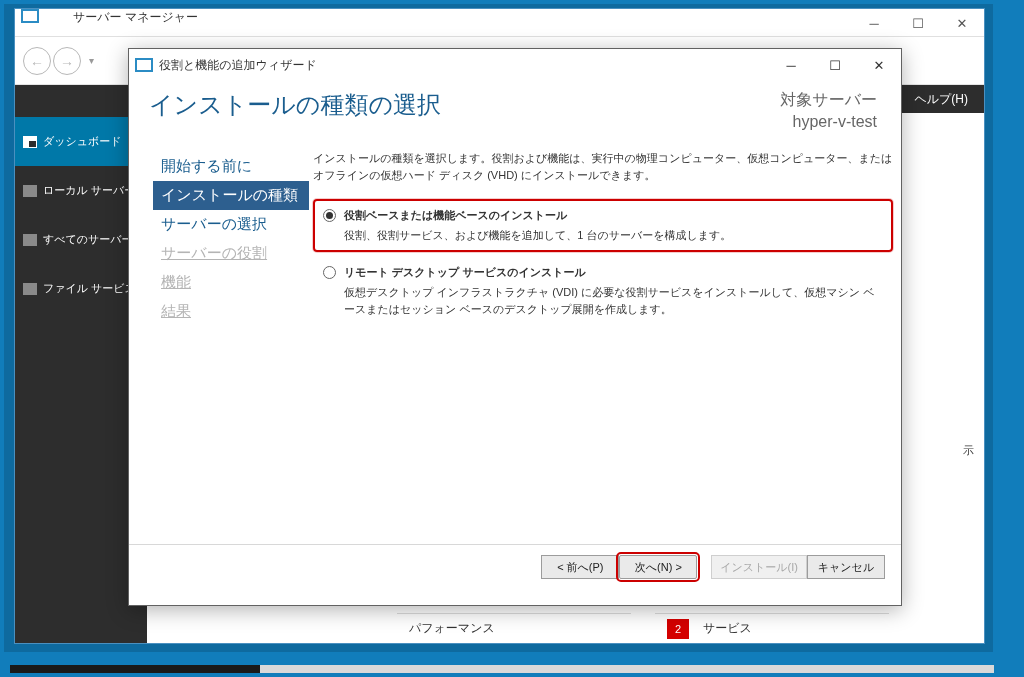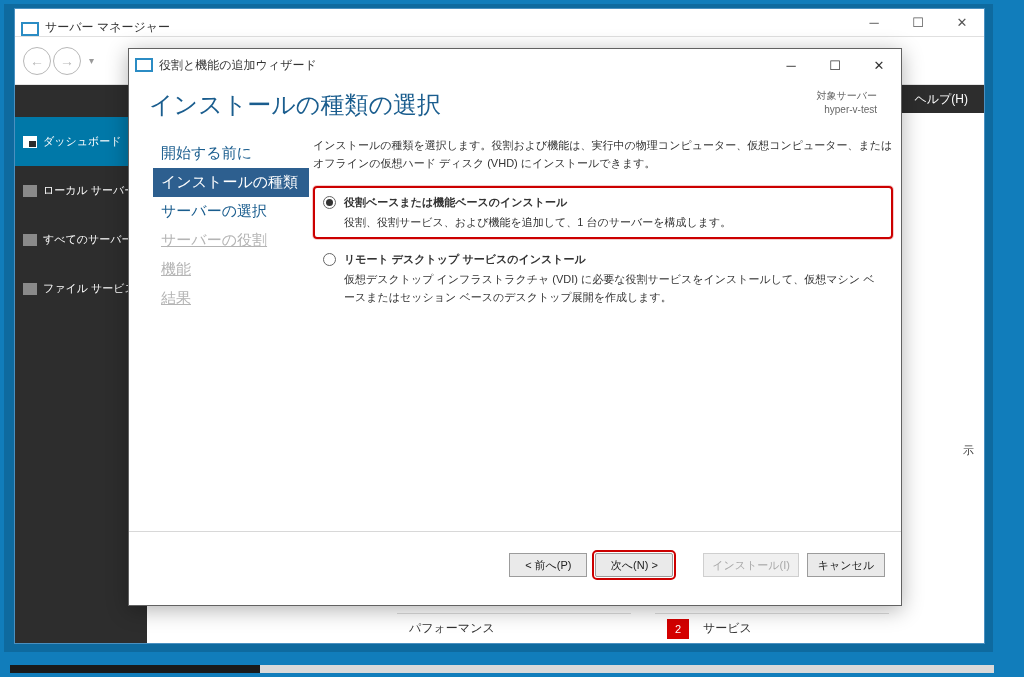--- a/index.html
+++ b/index.html
@@ -2,21 +2,21 @@
 <html><head>
 <meta charset="utf-8">
 <style>
 * { box-sizing: border-box; margin: 0; padding: 0; font-family: "Meiryo UI", "Segoe UI", sans-serif; }
 body { background: #117dbb; width: 1024px; height: 677px; position: relative; overflow: hidden; }
 
 .outer-shadow { position: absolute; left: 4px; top: 4px; width: 989px; height: 648px; background: rgba(0,0,0,0.15); }
 
 
 .sm-window { position: absolute; left: 14px; top: 8px; width: 971px; height: 636px; background: #fff; border: 1px solid #4a90c0; }
-.sm-titlebar { height: 28px; background: #fff; display: flex; align-items: flex-end; border-bottom: 1px solid #e0e0e0; }
+.sm-titlebar { height: 28px; background: #fff; display: flex; align-items: flex-start; border-bottom: 1px solid #e0e0e0; gap: 28px; }
 .sm-titlebar .icon-slot { width: 18px; height: 14px; margin: 0 6px; background: #2b8cc4; position: relative; }
 .sm-titlebar .icon-slot::after { content: ""; position: absolute; left: 2px; top: 2px; right: 2px; bottom: 2px; background: #fff; }
 .sm-title { font-size: 12px; color: #333; flex: 1; }
 .sm-sys { display: flex; }
 .sm-sys div { width: 44px; height: 28px; display: flex; align-items: center; justify-content: center; color: #555; font-size: 13px; }
 .sm-sys .min::before { content: "─"; }
 .sm-sys .max::before { content: "☐"; }
 .sm-sys .close::before { content: "✕"; }
 
 .sm-toolbar { height: 48px; background: #fff; display: flex; align-items: center; padding-left: 8px; border-bottom: 1px solid #e4e4e4; }
@@ -49,38 +49,38 @@
 .wz-title .icon-slot::after { content: ""; position: absolute; left: 2px; top: 2px; right: 2px; bottom: 2px; background: #fff; }
 .wz-title .t { flex: 1; }
 .wz-sys { display: flex; }
 .wz-sys div { width: 44px; height: 30px; display: flex; align-items: center; justify-content: center; font-size: 13px; color: #333; }
 .wz-sys .min::before { content: "─"; }
 .wz-sys .max::before { content: "☐"; }
 .wz-sys .close::before { content: "✕"; }
 
 .wz-header { display: flex; padding: 8px 24px 12px 20px; }
 .wz-heading { font-size: 24px; color: #1a5d8e; font-weight: 300; flex: 1; }
-.wz-target { text-align: right; font-size: 10px; color: #666; line-height: 1.4; }
+.wz-target { text-align: right; font-size: 16px; color: #666; line-height: 1.4; }
 
 .wz-body { display: flex; padding: 0 0 0 0; height: 398px; }
 .wz-steps { width: 180px; padding: 6px 0 0 28px; font-size: 15px; }
 .wz-step { padding: 5px 6px 5px 4px; color: #1a5d8e; cursor: default; }
 .wz-step.active { background: #2d5f8f; color: #fff; margin-left: -4px; padding-left: 8px; }
 .wz-step.disabled { color: #b4b4b4; text-decoration: underline; }
 
 .wz-content { flex: 1; padding: 4px 8px 0 4px; font-size: 11px; color: #333; line-height: 1.6; }
 .wz-intro { margin-bottom: 14px; }
 
 .opt { display: flex; padding: 8px 10px; margin-bottom: 4px; }
 .opt .radio { width: 13px; height: 13px; border: 1px solid #666; border-radius: 50%; margin-right: 8px; margin-top: 2px; position: relative; flex-shrink: 0; }
 .opt .radio.checked::after { content: ""; position: absolute; left: 2px; top: 2px; width: 7px; height: 7px; background: #333; border-radius: 50%; }
 .opt-text b { font-weight: bold; display: block; margin-bottom: 2px; }
 .opt.highlight { border: 2.5px solid #cc0000; border-radius: 4px; padding: 6px 8px; box-shadow: 0 0 0 1px rgba(204,0,0,0.2); }
 
-.wz-footer { height: 46px; border-top: 1px solid #d8d8d8; display: flex; align-items: flex-end; justify-content: flex-end; padding-right: 16px; gap: 8px; }
+.wz-footer { height: 46px; border-top: 1px solid #d8d8d8; display: flex; align-items: center; justify-content: flex-end; padding-right: 16px; gap: 0; }
 .btn { min-width: 78px; height: 24px; border: 1px solid #9c9c9c; background: #eaeaea; font-size: 11px; color: #222; padding: 0 8px; }
 .btn:disabled { color: #a8a8a8; border-color: #cfcfcf; background: #f0f0f0; }
 .btn.highlight-btn { outline: 2.5px solid #cc0000; outline-offset: 1px; border-radius: 2px; }
 .btn-gap { width: 14px; }
 
 .taskbar-slice { position: absolute; left: 10px; bottom: 4px; width: 984px; height: 8px; background: #d9d9d9; }
 .taskbar-slice::before { content: ""; position: absolute; left: 0; top: 0; width: 250px; height: 8px; background: #1a1a1a; }
 </style>
 </head>
 <body>

